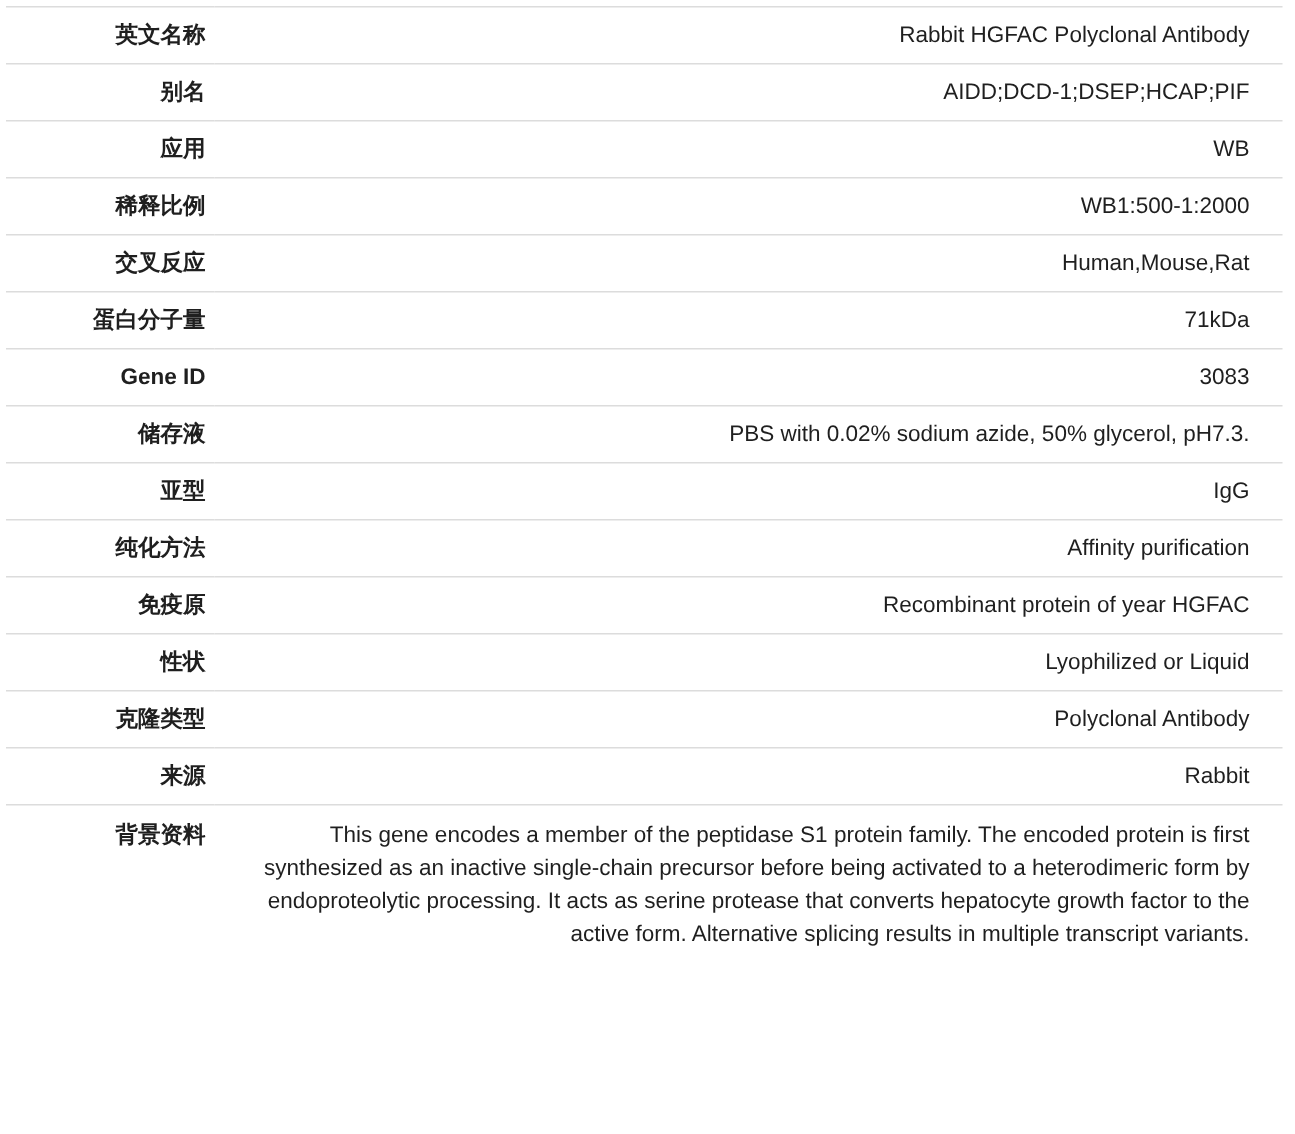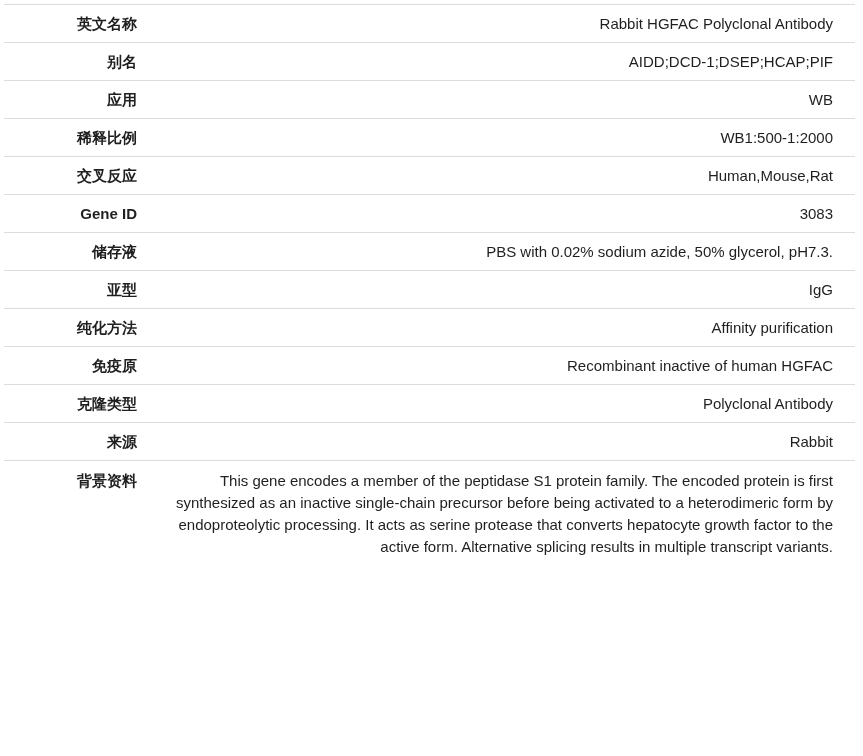--- a/index.html
+++ b/index.html
@@ -86,20 +86,26 @@
             <span class="val">WB1:500-1:2000</span>
           </td>
         </tr>
         <tr>
           <th>交叉反应</th>
           <td>
             <span class="val">Human,Mouse,Rat</span>
           </td>
         </tr>
         <tr>
+          <th>蛋白分子量</th>
+          <td>
+            <span class="val">71kDa</span>
+          </td>
+        </tr>
+        <tr>
           <th>Gene ID</th>
           <td>
             <span class="val">3083</span>
           </td>
         </tr>
         <tr>
           <th>储存液</th>
           <td>
             <span class="val">PBS with 0.02% sodium azide, 50% glycerol, pH7.3.</span>
           </td>
@@ -112,21 +118,27 @@
         </tr>
         <tr>
           <th>纯化方法</th>
           <td>
             <span class="val">Affinity purification</span>
           </td>
         </tr>
         <tr>
           <th>免疫原</th>
           <td>
-            <span class="val">Recombinant inactive of human HGFAC</span>
+            <span class="val">Recombinant protein of year HGFAC</span>
+          </td>
+        </tr>
+        <tr>
+          <th>性状</th>
+          <td>
+            <span class="val">Lyophilized or Liquid</span>
           </td>
         </tr>
         <tr>
           <th>克隆类型</th>
           <td>
             <span class="val">Polyclonal Antibody</span>
           </td>
         </tr>
         <tr>
           <th>来源</th>

